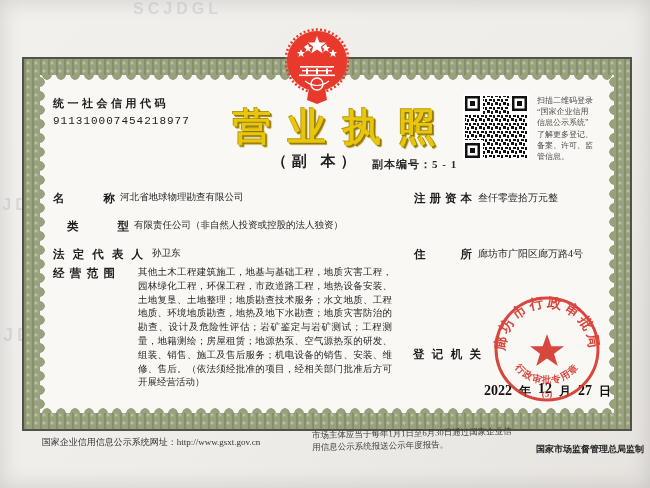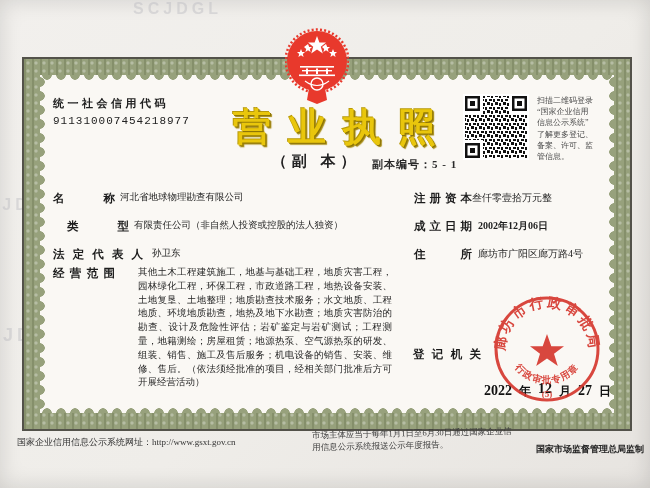--- a/index.html
+++ b/index.html
@@ -40,21 +40,21 @@
   .val{font-size:9.5px;color:#1f1f1f;margin-left:0;}
   .scope-val{width:254px;text-align:justify;line-height:13.8px;}
   
   .seal{position:absolute;left:492px;top:294px;z-index:8;opacity:.9;}
   .issue-date{position:absolute;left:484px;top:383px;z-index:4;display:flex;align-items:baseline;color:#111;}
   .issue-date .num{font-size:14px;font-weight:700;}
   .issue-date .unit{font-size:12px;font-weight:700;margin:0 7px;}
   .issue-date .m{transform:translateY(-2px);}
   
   .foot{position:absolute;font-size:9px;color:#333;z-index:2;}
-  .foot-left{left:17px;top:436px;width:280px;}
+  .foot-left{left:11px;top:436px;width:280px;text-align:center;}
   .foot-center{left:312px;top:428px;width:202px;font-size:8.5px;line-height:11.5px;transform:rotate(-1.2deg);color:#3b3b3b;}
   .foot-right{left:536px;top:443px;font-weight:700;color:#222;}
 </style>
 </head>
 <body>
 
 <div class="page">
 
   <div class="wm" style="left:133px;top:0px;">SCJDGL</div>
   <div class="wm" style="left:460px;top:80px;">SCJDGL</div>
@@ -152,25 +152,21 @@
     <span class="lab lab-legal">法定代表人</span>
     <span class="val" style="margin-left:9px;">孙卫东</span>
   </div>
   <div class="row" style="left:53px;top:266px;">
     <span class="lab lab-l">经营范围</span>
     <span class="val scope-val" style="margin-left:23px;">其他土木工程建筑施工，地基与基础工程，地质灾害工程，园林绿化工程，环保工程，市政道路工程，地热设备安装、土地复垦、土地整理；地质勘查技术服务；水文地质、工程地质、环境地质勘查，地热及地下水勘查；地质灾害防治的勘查、设计及危险性评估；岩矿鉴定与岩矿测试；工程测量，地籍测绘；房屋租赁；地源热泵、空气源热泵的研发、组装、销售、施工及售后服务；机电设备的销售、安装、维修、售后。（依法须经批准的项目，经相关部门批准后方可开展经营活动）</span>
   </div>
 
   <div class="row" style="left:370px;top:191px;">
     <span class="lab lab-r">注册资本</span>
-    <span class="val" style="font-size:10px;">叁仟零壹拾万元整</span>
-  </div>
-  <div class="row" style="left:370px;top:219px;">
-    <span class="lab lab-r">成立日期</span>
-    <span class="val" style="margin-left:6px;font-size:10px;font-weight:600;">2002年12月06日</span>
+    <span class="val" style="margin-left:6px;font-size:10px;">叁仟零壹拾万元整</span>
   </div>
   <div class="row" style="left:370px;top:247px;">
     <span class="lab lab-r">住所</span>
     <span class="val" style="margin-left:6px;font-size:10px;">廊坊市广阳区廊万路4号</span>
   </div>
 
   <div class="row" style="left:413px;top:347px;">
     <span class="lab lab-auth">登记机关</span>
   </div>
 

